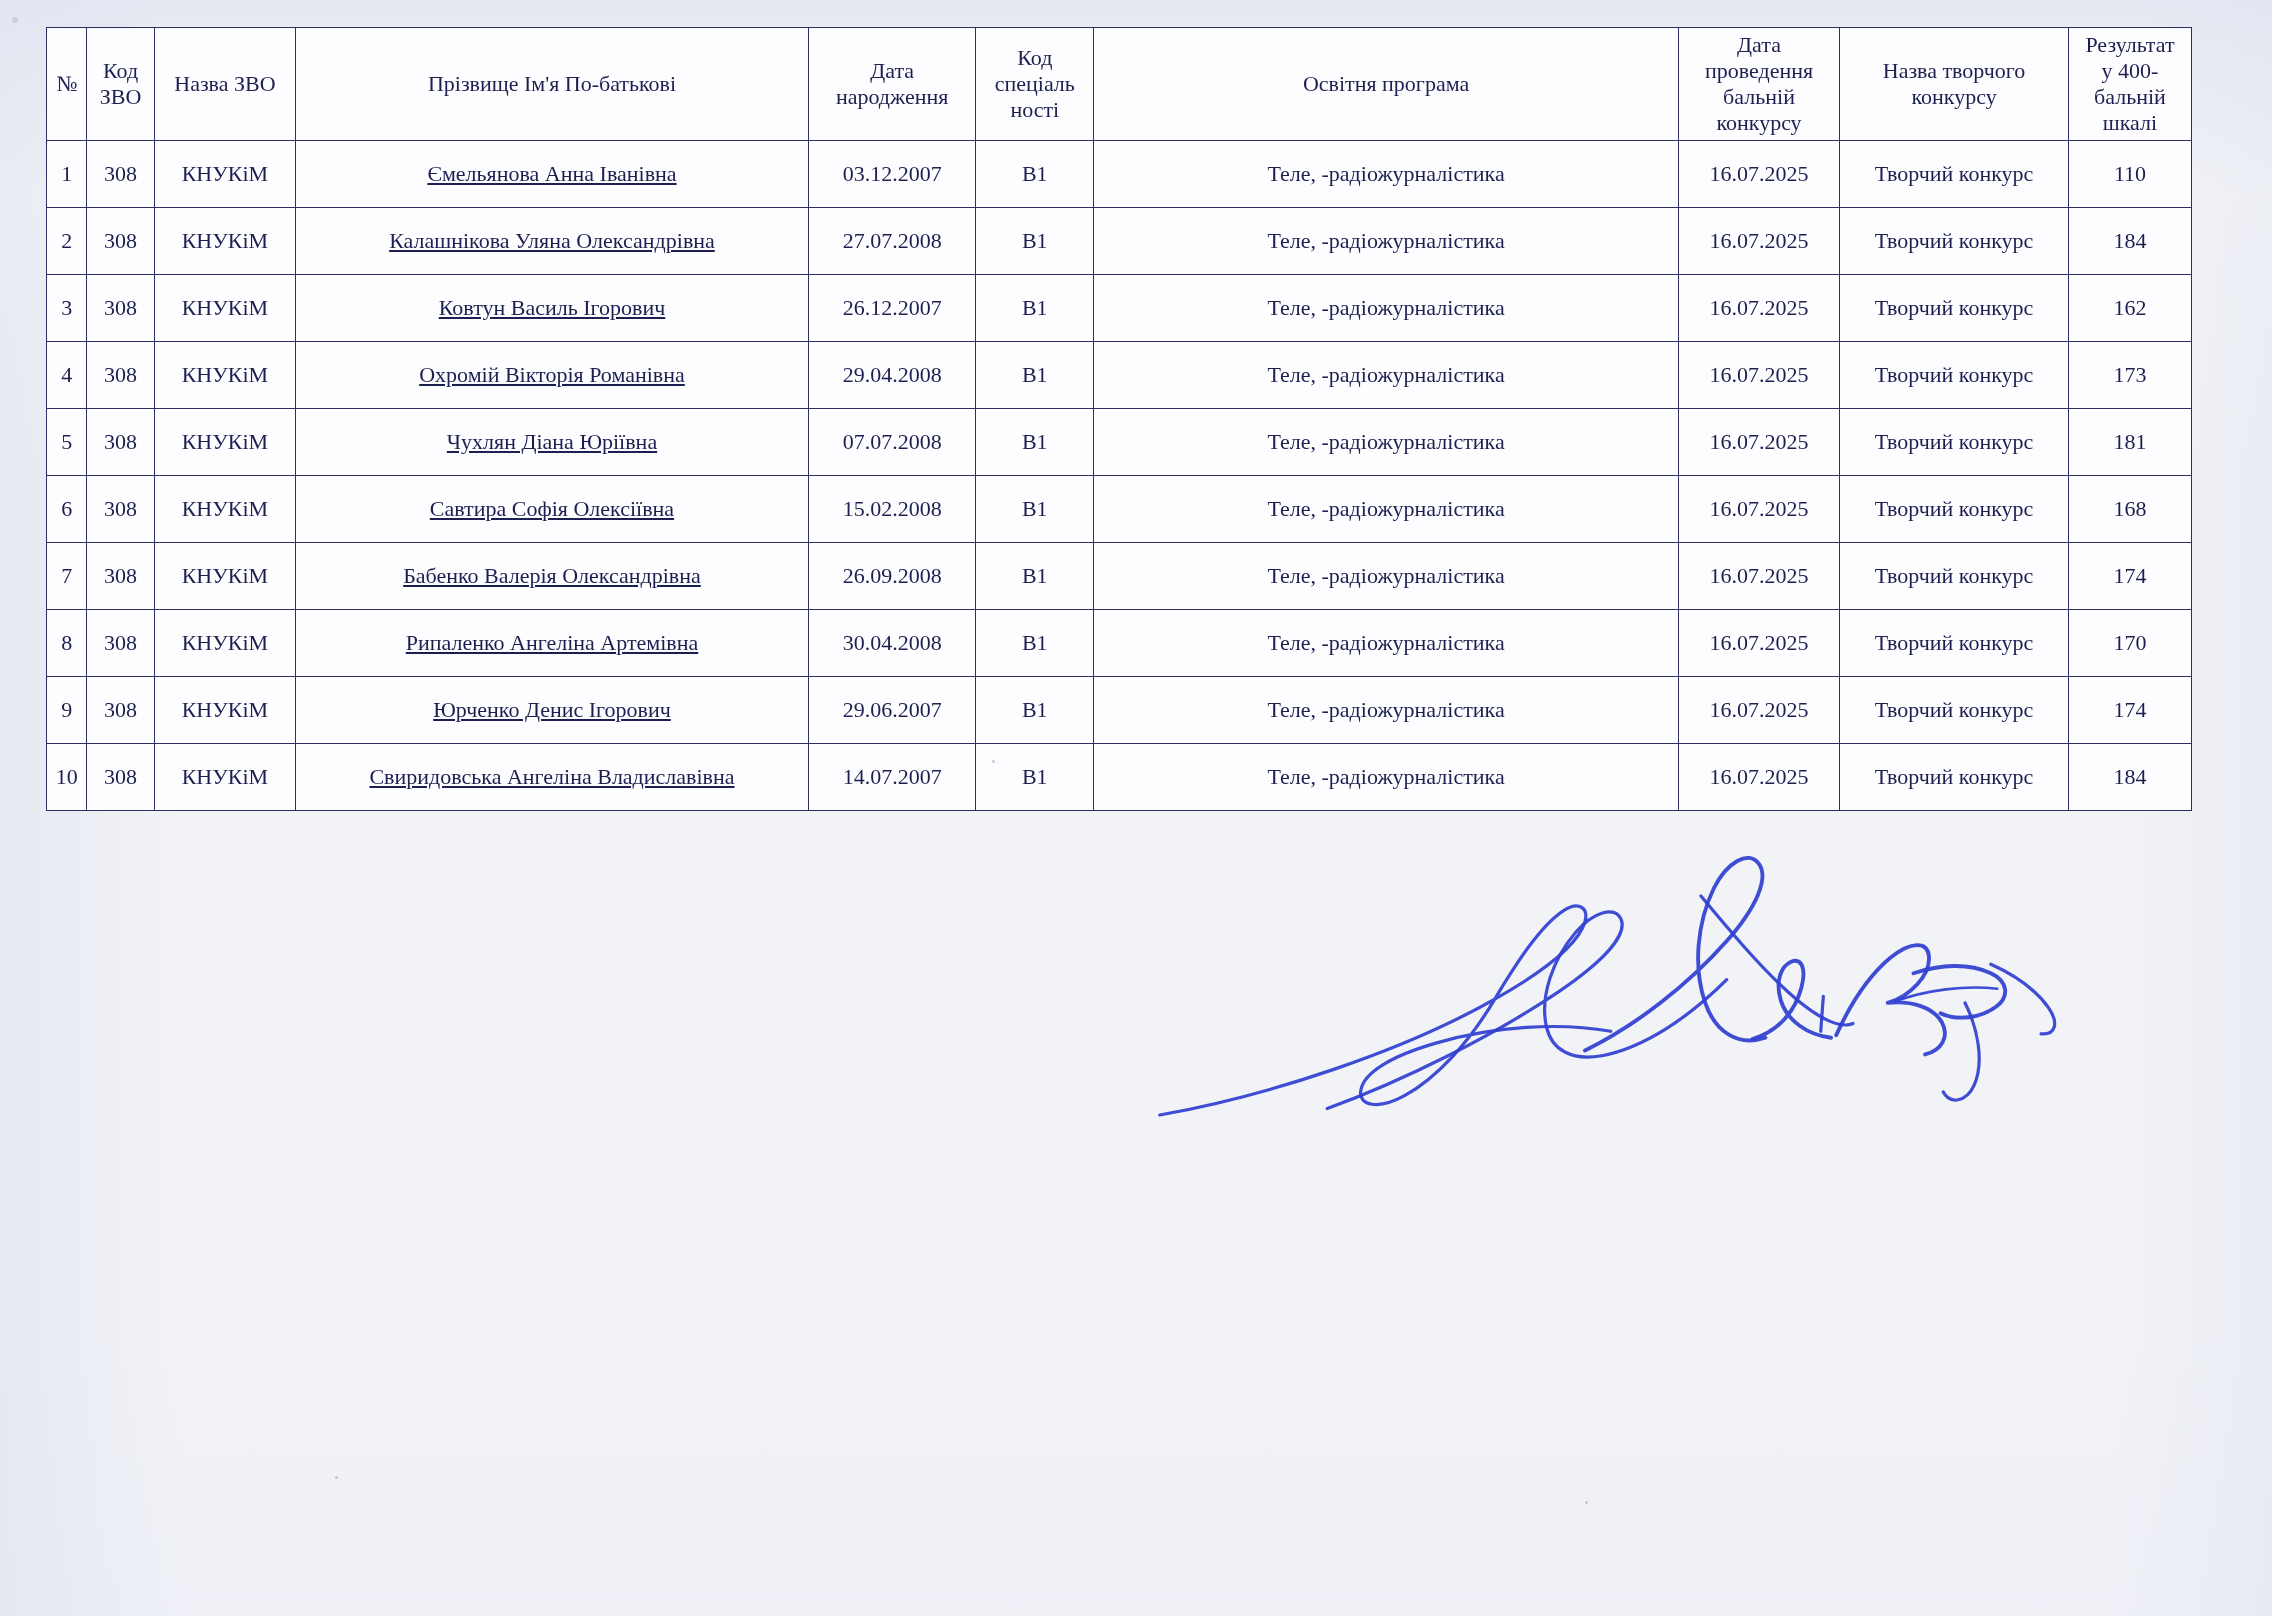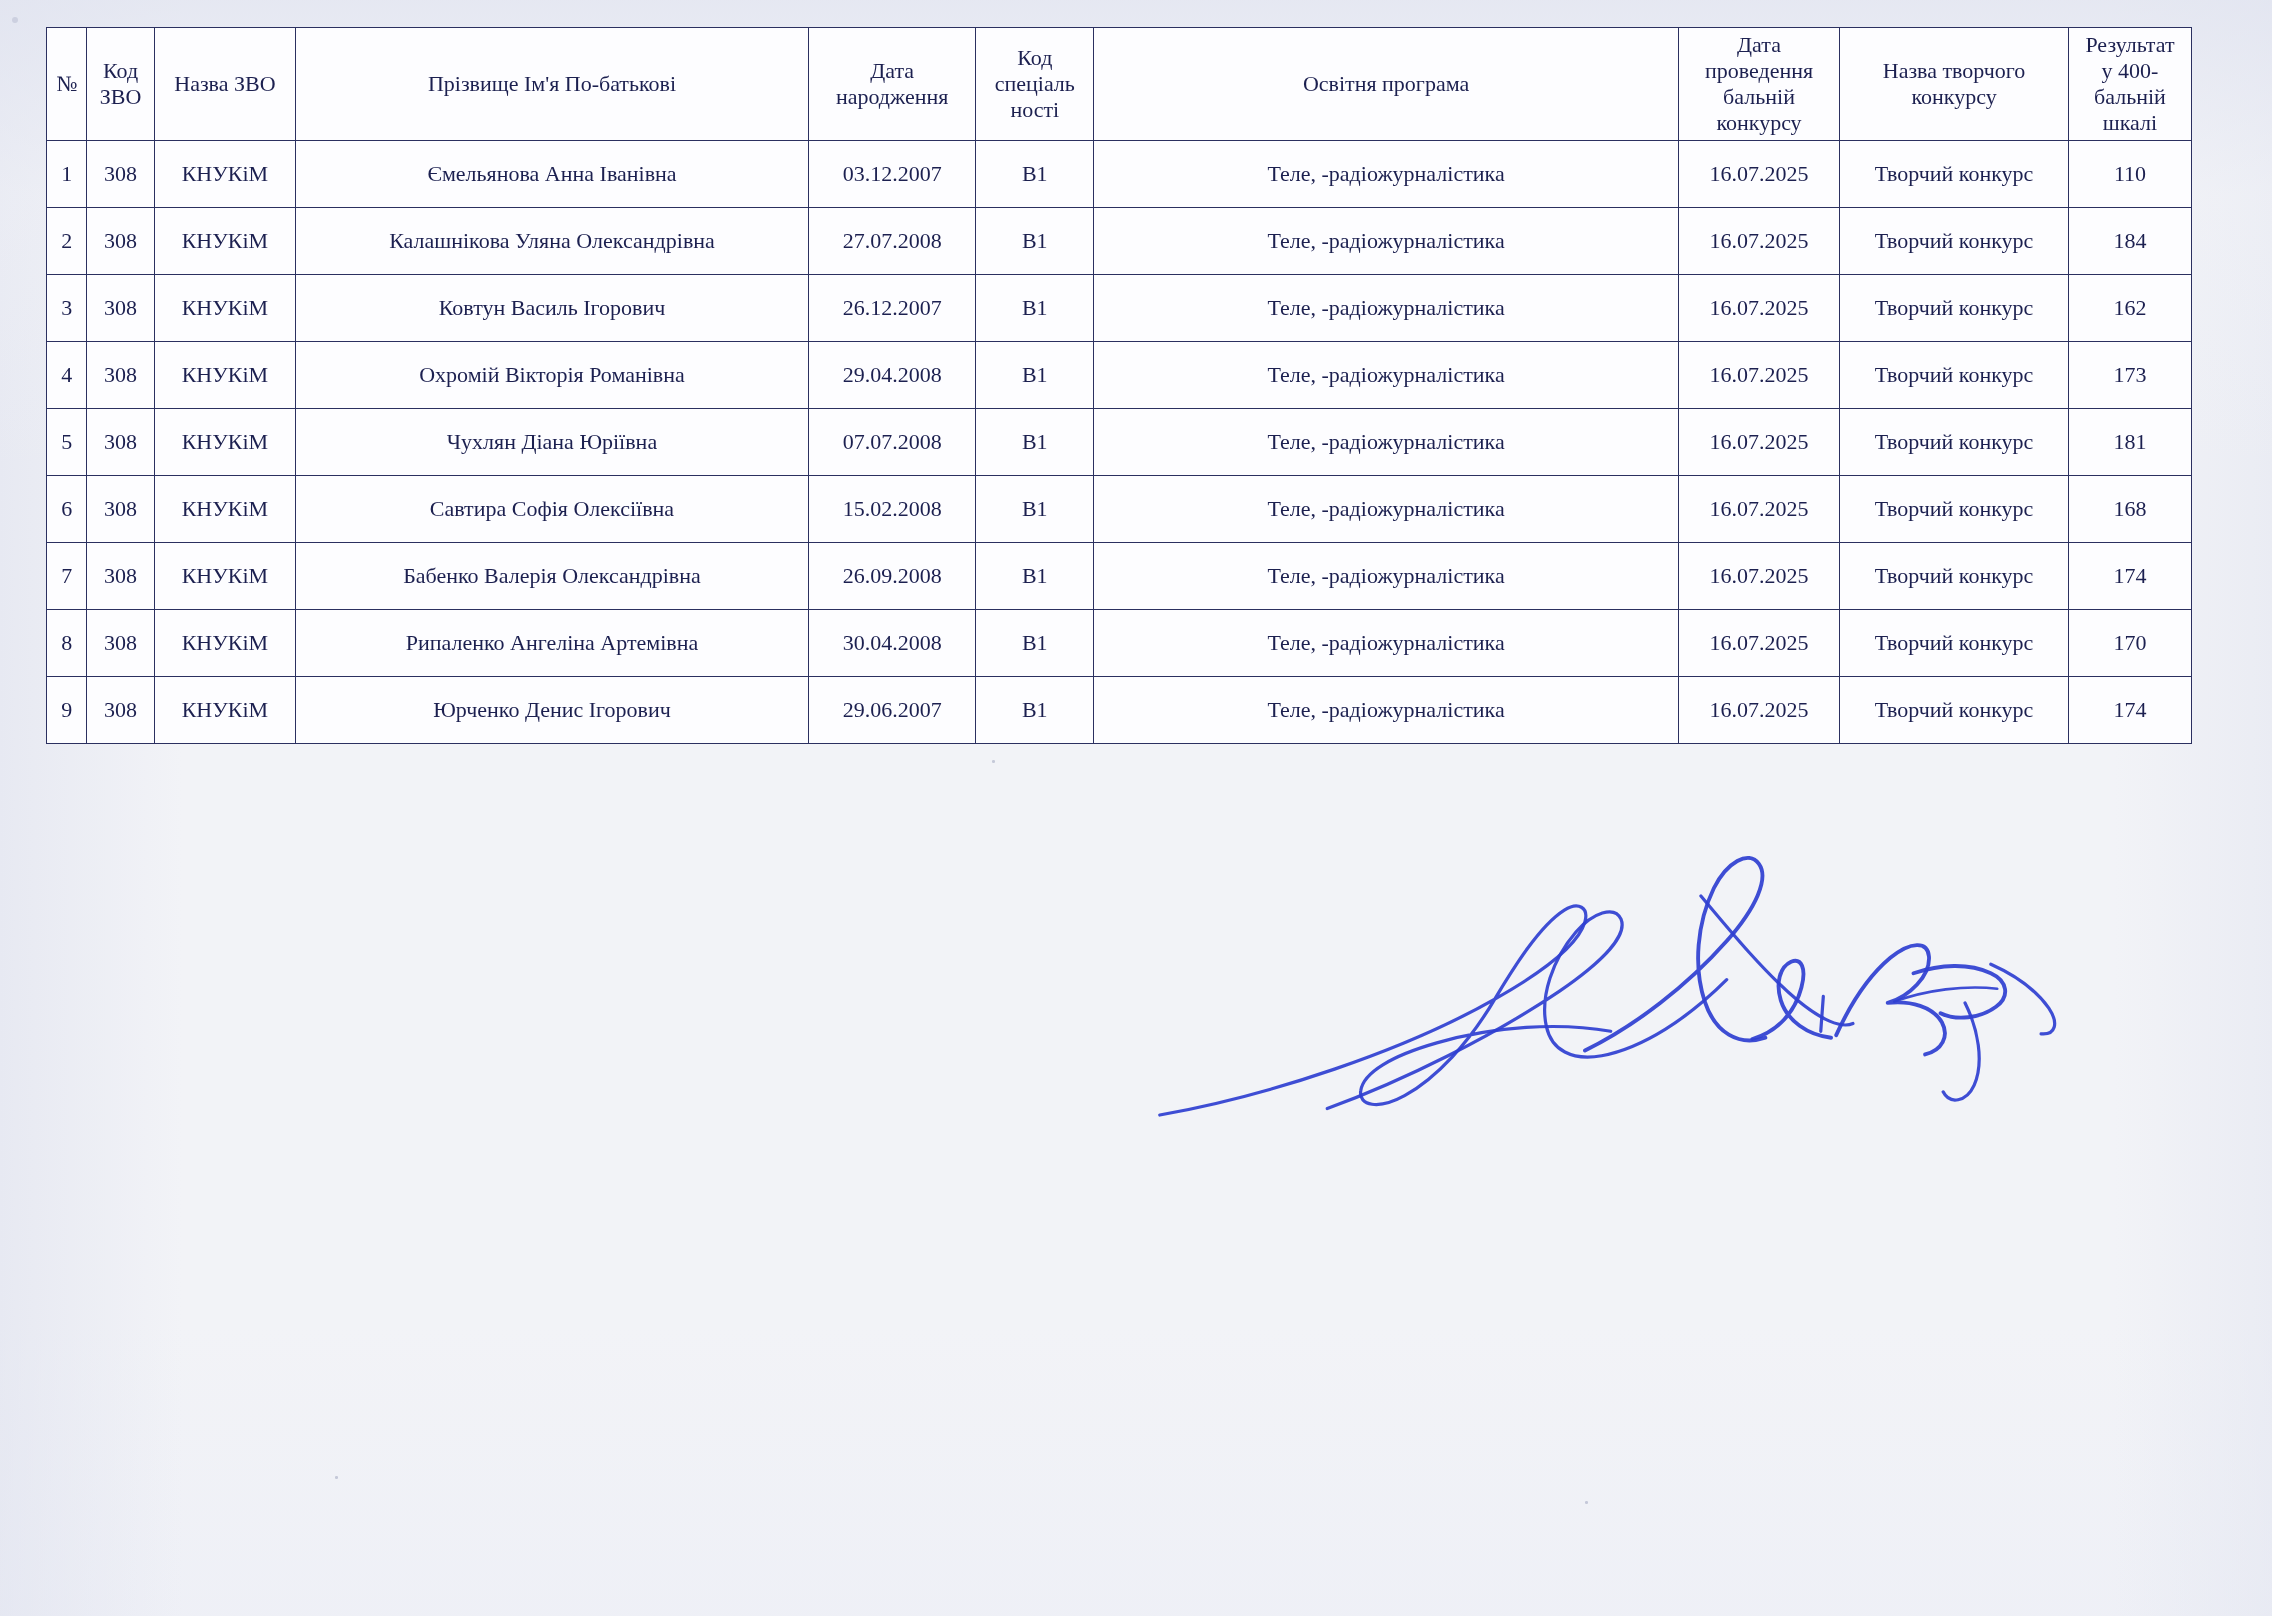--- a/index.html
+++ b/index.html
@@ -74,21 +74,21 @@
   col.c3 { width: 509px; }
   col.c4 { width: 166px; }
   col.c5 { width: 117px; }
   col.c6 { width: 580px; }
   col.c7 { width: 160px; }
   col.c8 { width: 227px; }
   col.c9 { width: 122px; }
 
   tbody tr { height: 67px; }
 
-  .cell-name { text-align: center; }
+  .cell-name { text-align: center; text-decoration: underline; }
   .cell-num { text-align: center; }
 
   .hdr-small { display: block; }
 
   
   .signature {
     position: absolute;
     left: 1134px;
     top: 838px;
     width: 1005px;
@@ -277,20 +277,32 @@
         <td class="cell-num">9</td>
         <td>308</td>
         <td>КНУКіМ</td>
         <td class="cell-name">Юрченко Денис Ігорович</td>
         <td>29.06.2007</td>
         <td>В1</td>
         <td>Теле, -радіожурналістика</td>
         <td>16.07.2025</td>
         <td>Творчий конкурс</td>
         <td>174</td>
+      </tr>
+      <tr>
+        <td class="cell-num">10</td>
+        <td>308</td>
+        <td>КНУКіМ</td>
+        <td class="cell-name">Свиридовська Ангеліна Владиславівна</td>
+        <td>14.07.2007</td>
+        <td>В1</td>
+        <td>Теле, -радіожурналістика</td>
+        <td>16.07.2025</td>
+        <td>Творчий конкурс</td>
+        <td>184</td>
       </tr>
     </tbody>
   </table>
 
   <div class="signature">
     <svg viewBox="0 0 1560 520" preserveAspectRatio="none">
       <path class="sig-stroke" stroke-width="5" d="M40 430 C 210 400, 420 330, 560 250 C 640 205, 690 165, 700 130 C 706 108, 690 98, 668 112 C 630 136, 590 200, 560 250 C 520 318, 470 372, 420 400 C 380 422, 348 416, 352 392 C 356 364, 400 338, 470 318 C 560 292, 660 286, 740 300"></path>
       <path class="sig-stroke" stroke-width="5" d="M300 420 C 420 376, 560 306, 660 238 C 730 190, 766 150, 756 126 C 746 104, 712 116, 686 146 C 650 188, 630 246, 640 292 C 648 330, 680 346, 726 338 C 790 326, 860 280, 920 220"></path>
       <path class="sig-stroke" stroke-width="6" d="M700 330 C 780 290, 858 230, 920 160 C 966 108, 986 62, 970 40 C 954 18, 920 38, 900 78 C 874 132, 868 200, 886 254 C 902 302, 938 324, 980 310"></path>
       <path class="sig-stroke" stroke-width="5" d="M880 90 C 930 150, 980 210, 1030 252 C 1066 282, 1098 296, 1116 288"></path>

